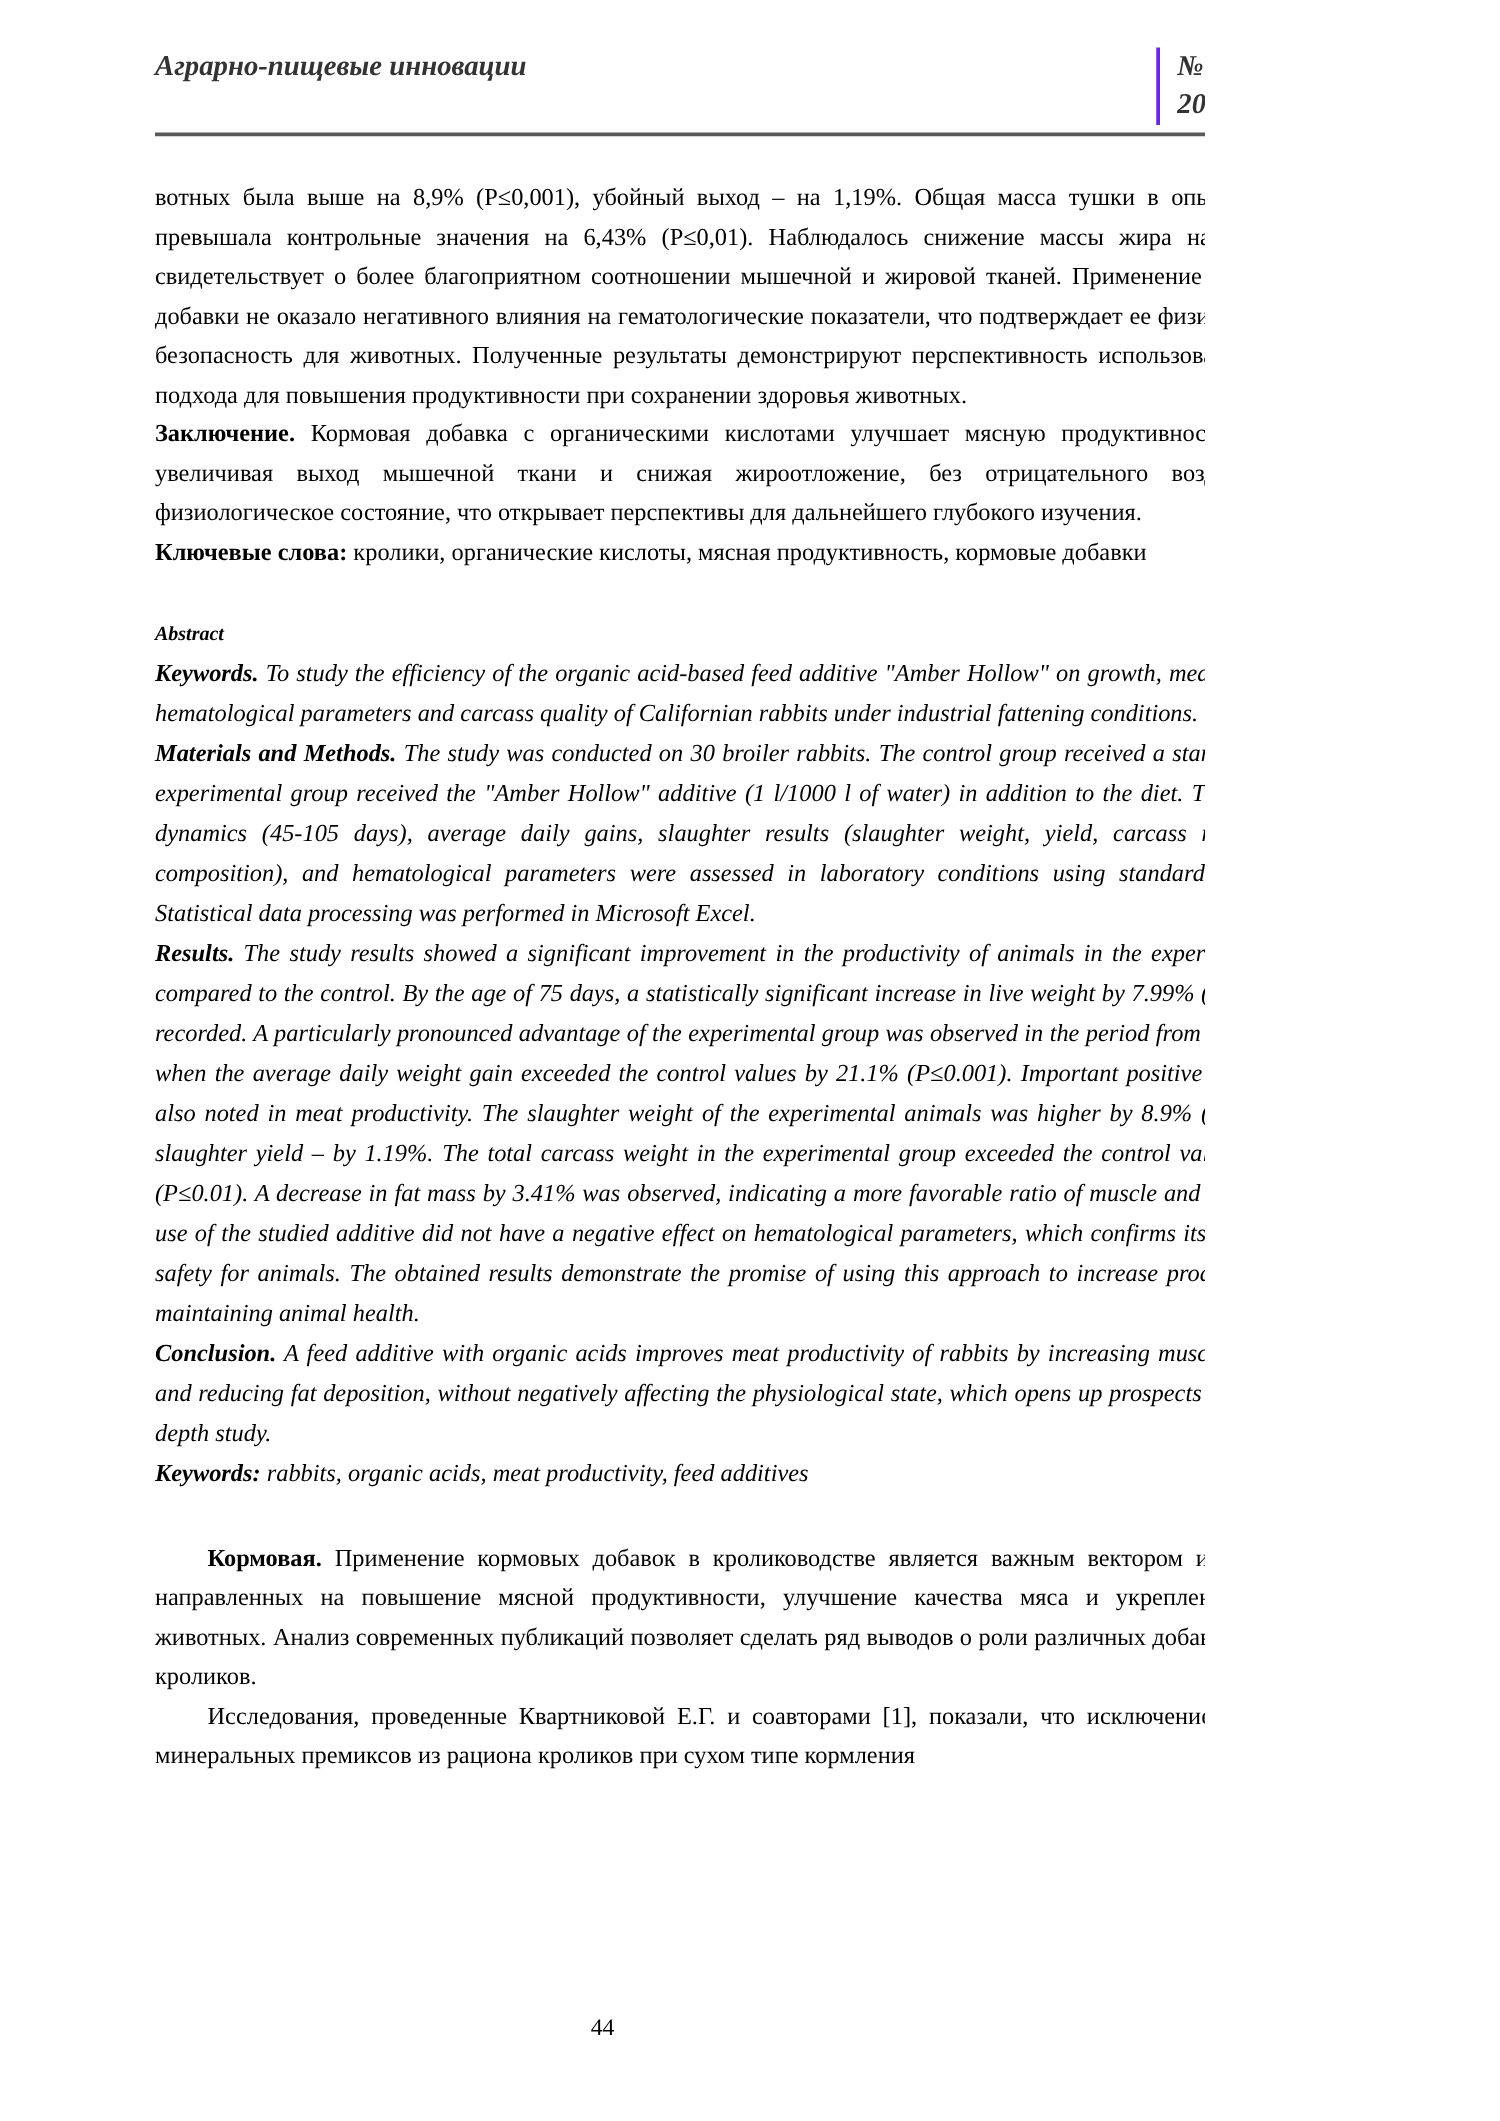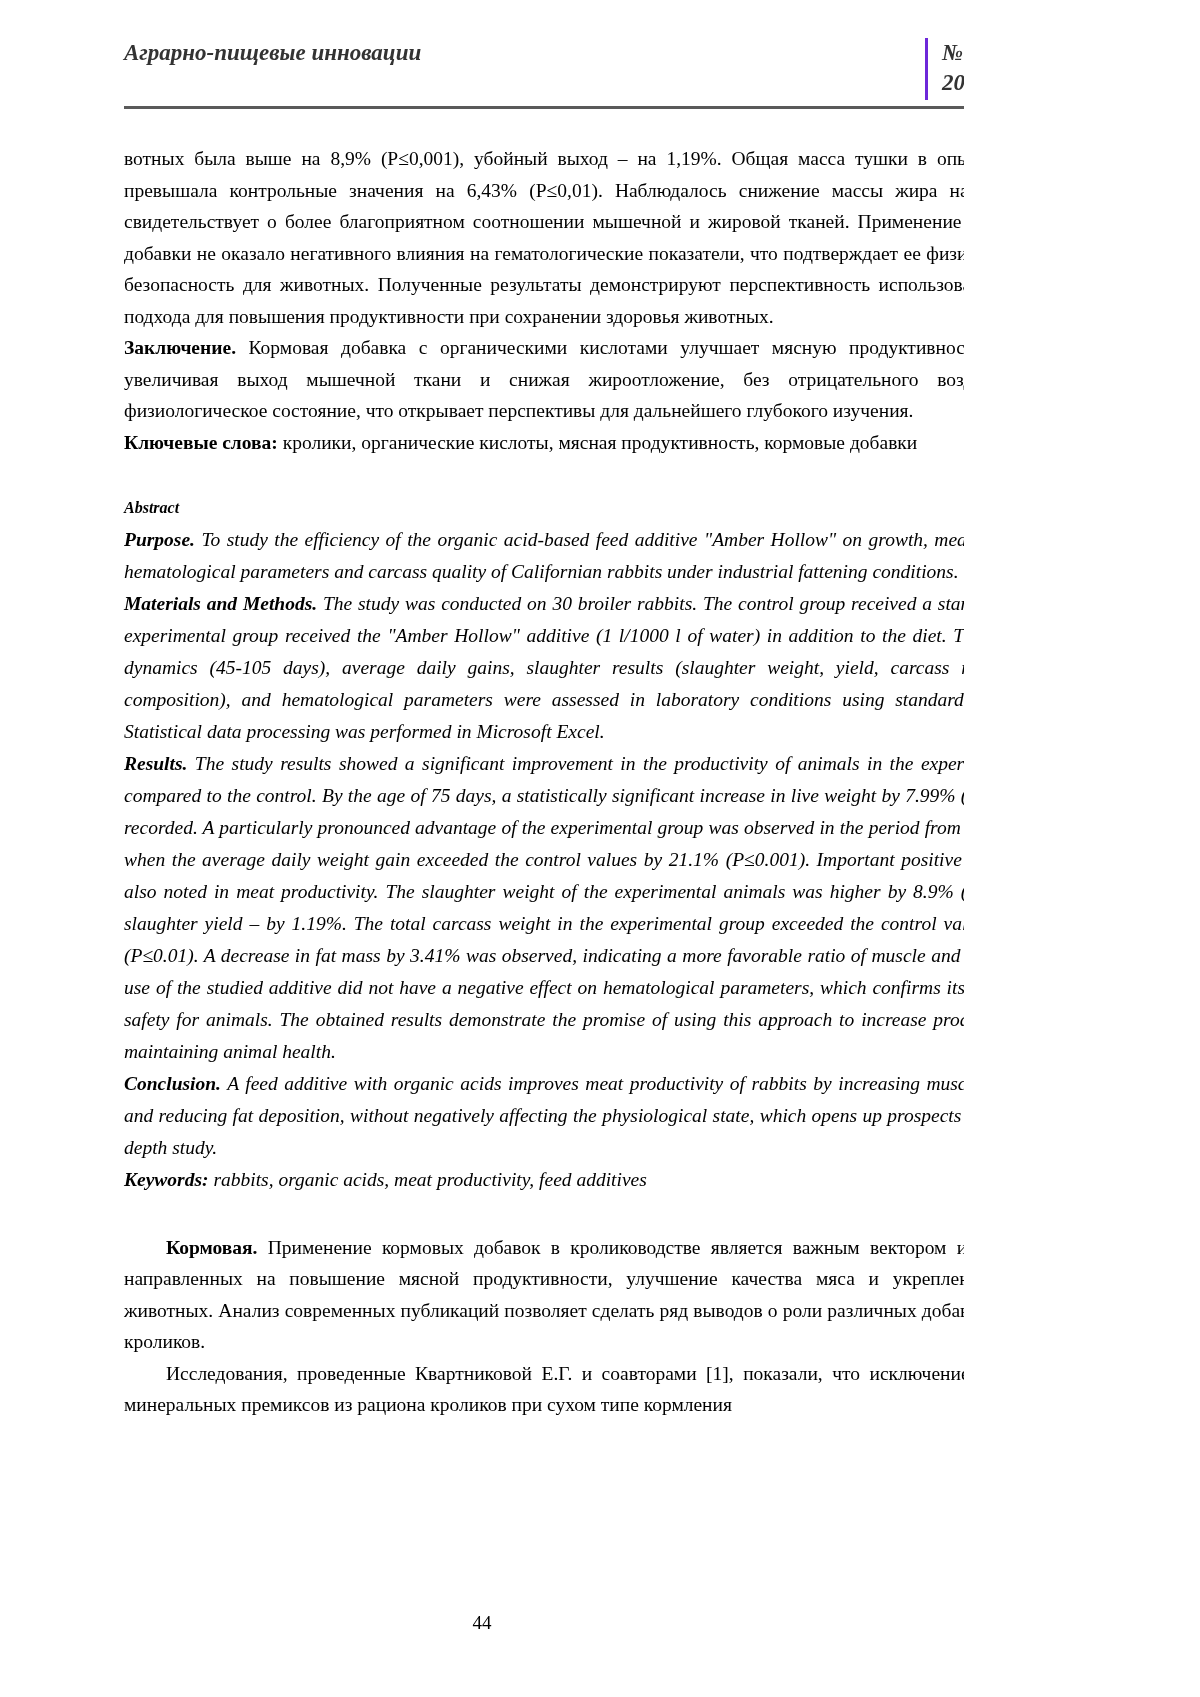--- a/index.html
+++ b/index.html
@@ -112,21 +112,21 @@
   <div class="content">
 
     <div class="ru">
       <p>вотных была выше на 8,9% (P≤0,001), убойный выход – на 1,19%. Общая масса тушки в опытной группе превышала контрольные значения на 6,43% (P≤0,01). Наблюдалось снижение массы жира на 3,41%, что свидетельствует о более благоприятном соотношении мышечной и жировой тканей. Применение исследуемой добавки не оказало негативного влияния на гематологические показатели, что подтверждает ее физиологическую безопасность для животных. Полученные результаты демонстрируют перспективность использования данного подхода для повышения продуктивности при сохранении здоровья животных.</p>
       <p><span class="lead-in">Заключение.</span><span> Кормовая добавка с органическими кислотами улучшает мясную продуктивность кроликов, увеличивая выход мышечной ткани и снижая жироотложение, без отрицательного воздействия на физиологическое состояние, что открывает перспективы для дальнейшего глубокого изучения.</span></p>
       <p><span class="lead-in">Ключевые слова:</span><span> кролики, органические кислоты, мясная продуктивность, кормовые добавки</span></p>
     </div>
 
     <div class="abstract">
       <div class="abs-head">Abstract</div>
-      <p><span class="lead-in">Purpose.</span><span> To study the efficiency of the organic acid-based feed additive "Amber Hollow" on growth, meat productivity, hematological parameters and carcass quality of Californian rabbits under industrial fattening conditions.</span></p>
+      <p><span class="lead-in">Keywords.</span><span> To study the efficiency of the organic acid-based feed additive "Amber Hollow" on growth, meat productivity, hematological parameters and carcass quality of Californian rabbits under industrial fattening conditions.</span></p>
       <p><span class="lead-in">Materials and Methods.</span><span> The study was conducted on 30 broiler rabbits. The control group received a standard diet, the experimental group received the "Amber Hollow" additive (1 l/1000 l of water) in addition to the diet. The live weight dynamics (45-105 days), average daily gains, slaughter results (slaughter weight, yield, carcass morphological composition), and hematological parameters were assessed in laboratory conditions using standardized methods. Statistical data processing was performed in Microsoft Excel.</span></p>
       <p><span class="lead-in">Results.</span><span> The study results showed a significant improvement in the productivity of animals in the experimental group compared to the control. By the age of 75 days, a statistically significant increase in live weight by 7.99% (P≤0.001) was recorded. A particularly pronounced advantage of the experimental group was observed in the period from 60 to 75 days, when the average daily weight gain exceeded the control values by 21.1% (P≤0.001). Important positive changes were also noted in meat productivity. The slaughter weight of the experimental animals was higher by 8.9% (P≤0.001), the slaughter yield – by 1.19%. The total carcass weight in the experimental group exceeded the control values by 6.43% (P≤0.01). A decrease in fat mass by 3.41% was observed, indicating a more favorable ratio of muscle and fat tissue. The use of the studied additive did not have a negative effect on hematological parameters, which confirms its physiological safety for animals. The obtained results demonstrate the promise of using this approach to increase productivity while maintaining animal health.</span></p>
       <p><span class="lead-in">Conclusion.</span><span> A feed additive with organic acids improves meat productivity of rabbits by increasing muscle tissue yield and reducing fat deposition, without negatively affecting the physiological state, which opens up prospects for further in-depth study.</span></p>
       <p><span class="lead-in">Keywords:</span><span> rabbits, organic acids, meat productivity, feed additives</span></p>
     </div>
 
     <div class="intro">
       <p><span class="lead-in">Кормовая.</span><span> Применение кормовых добавок в кролиководстве является важным вектором исследований, направленных на повышение мясной продуктивности, улучшение качества мяса и укрепление здоровья животных. Анализ современных публикаций позволяет сделать ряд выводов о роли различных добавок в рационе кроликов.</span></p>
       <p>Исследования, проведенные Квартниковой Е.Г. и соавторами [1], показали, что исключение витаминно-минеральных премиксов из рациона кроликов при сухом типе кормления</p>
     </div>

